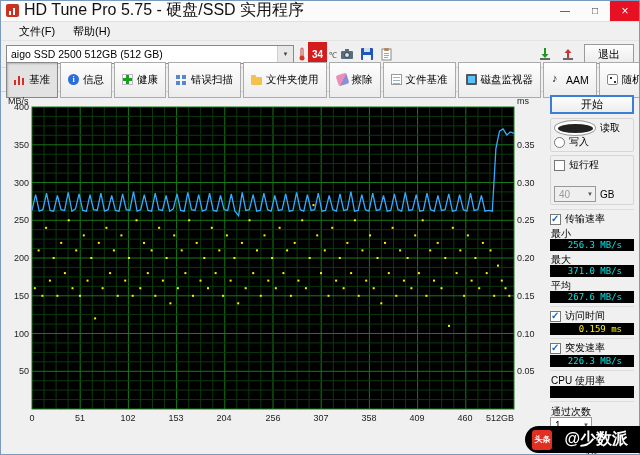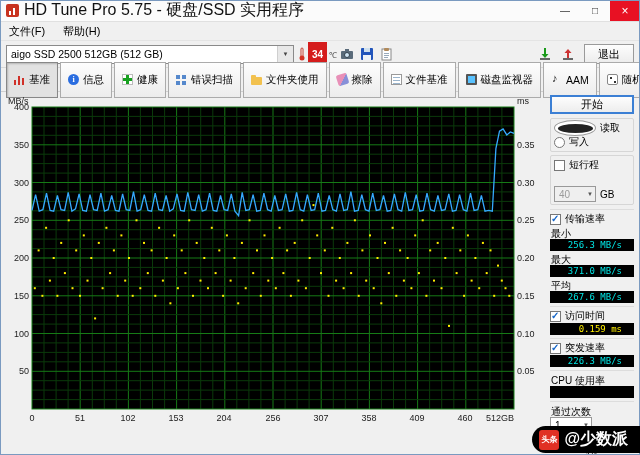--- a/index.html
+++ b/index.html
@@ -6,21 +6,21 @@
   html,body{width:640px;height:455px;overflow:hidden}
   body{font-family:"Liberation Sans",sans-serif;font-size:11px;background:#f0f0f0;color:#000;position:relative;outline:1px solid #7a9ac0;outline-offset:-1px}
   
   .titlebar{height:22px;display:flex;align-items:center;background:#fbfbfb;border-bottom:1px solid #e0e0e0;padding-left:6px}
   .app-icon{width:13px;height:13px;border-radius:2px;background:#c8321e;background-image:linear-gradient(#fff,#fff),linear-gradient(#fff,#fff);background-size:2px 4px,2px 7px;background-position:3px 7px,7px 4px;background-repeat:no-repeat;margin-right:5px}
   .title{font-size:16px;color:#111}
   .spacer{flex:1}
   .wbtn{width:30px;height:21px;display:flex;align-items:center;justify-content:center;font-size:10px;color:#333}
   .wbtn.close{background:#e81123;color:#fff;font-size:12px}
   
-  .menubar{height:19px;display:flex;align-items:center;background:#f0f0f0;border-bottom:1px solid #e4e4e4;padding-left:0}
+  .menubar{height:19px;display:flex;align-items:center;background:#f0f0f0;border-bottom:1px solid #e4e4e4;padding-left:10px}
   .menu-item{padding:2px 9px}
   
   .toolbar{height:27px;display:flex;align-items:center;padding:0 6px;border-bottom:1px solid #d8d8d8}
   .combo{width:288px;height:19px;background:#fff;border:1px solid #8a8a8a;display:flex;align-items:center;padding-left:4px;font-size:10.5px}
   .combo .arrow{margin-left:auto;width:16px;height:17px;background:#e8e8e8;border-left:1px solid #cfcfcf;display:flex;align-items:center;justify-content:center;font-size:6px;color:#444}
   .temp{display:flex;align-items:center;gap:2px;margin-left:4px}
   .temp-badge{min-width:19px;height:24px;background:#d51c1c;color:#fff;font-weight:bold;font-size:10px;display:flex;align-items:center;justify-content:center;padding:0 2px}
   .temp-unit{font-size:8px;color:#444}
   .tbtn{width:20px;height:20px;display:flex;align-items:center;justify-content:center;border:1px solid transparent}
   .rgroup{margin-left:auto;display:flex;gap:3px;align-items:center}
@@ -60,21 +60,21 @@
   .vbox{height:12px;background:#000;color:#00e5e5;font-family:"DejaVu Sans Mono",monospace;font-size:9px;display:flex;align-items:center;justify-content:flex-end;padding:0 12px;margin-bottom:2px}
   .vbox.yellow{color:#ffee00}
   .ssrow{display:flex;align-items:center;gap:4px;margin-top:14px}
   .sel{width:42px;height:16px;background:#fff;border:1px solid #999;display:flex;align-items:center;padding:0 2px 0 4px;font-size:10px}
   .sel.disabled{background:#efefef;color:#9a9a9a}
   .sel .arr{margin-left:auto;font-size:6px;color:#555}
   .progress{height:13px;border:1px solid #8a8a8a;background:#e8e8e8;margin-top:3px}
   .progress-fill{height:100%;background:linear-gradient(#3fd152,#0ba227)}
   .progress-text{text-align:center;font-size:9px;margin-top:1px}
   
-  .watermark{position:absolute;right:0;bottom:2px;height:27px;background:#000;border-radius:14px 0 0 14px;display:flex;align-items:center;gap:5px;padding:0 12px 0 7px}
+  .watermark{position:absolute;right:0;bottom:2px;height:27px;background:#000;border-radius:14px 0 0 14px;display:flex;align-items:center;gap:12px;padding:0 12px 0 7px}
   .wm-badge{width:20px;height:20px;background:#e03024;border-radius:3px;color:#fff;font-size:8px;font-weight:bold;display:flex;align-items:center;justify-content:center}
   .wm-text{color:#fff;font-weight:bold;font-size:16px}
 </style>
 </head>
 <body>
 
 <div class="titlebar">
   <span class="app-icon"></span>
   <span class="title">HD Tune Pro 5.75 - 硬盘/SSD 实用程序</span>
   <span class="spacer"></span>

